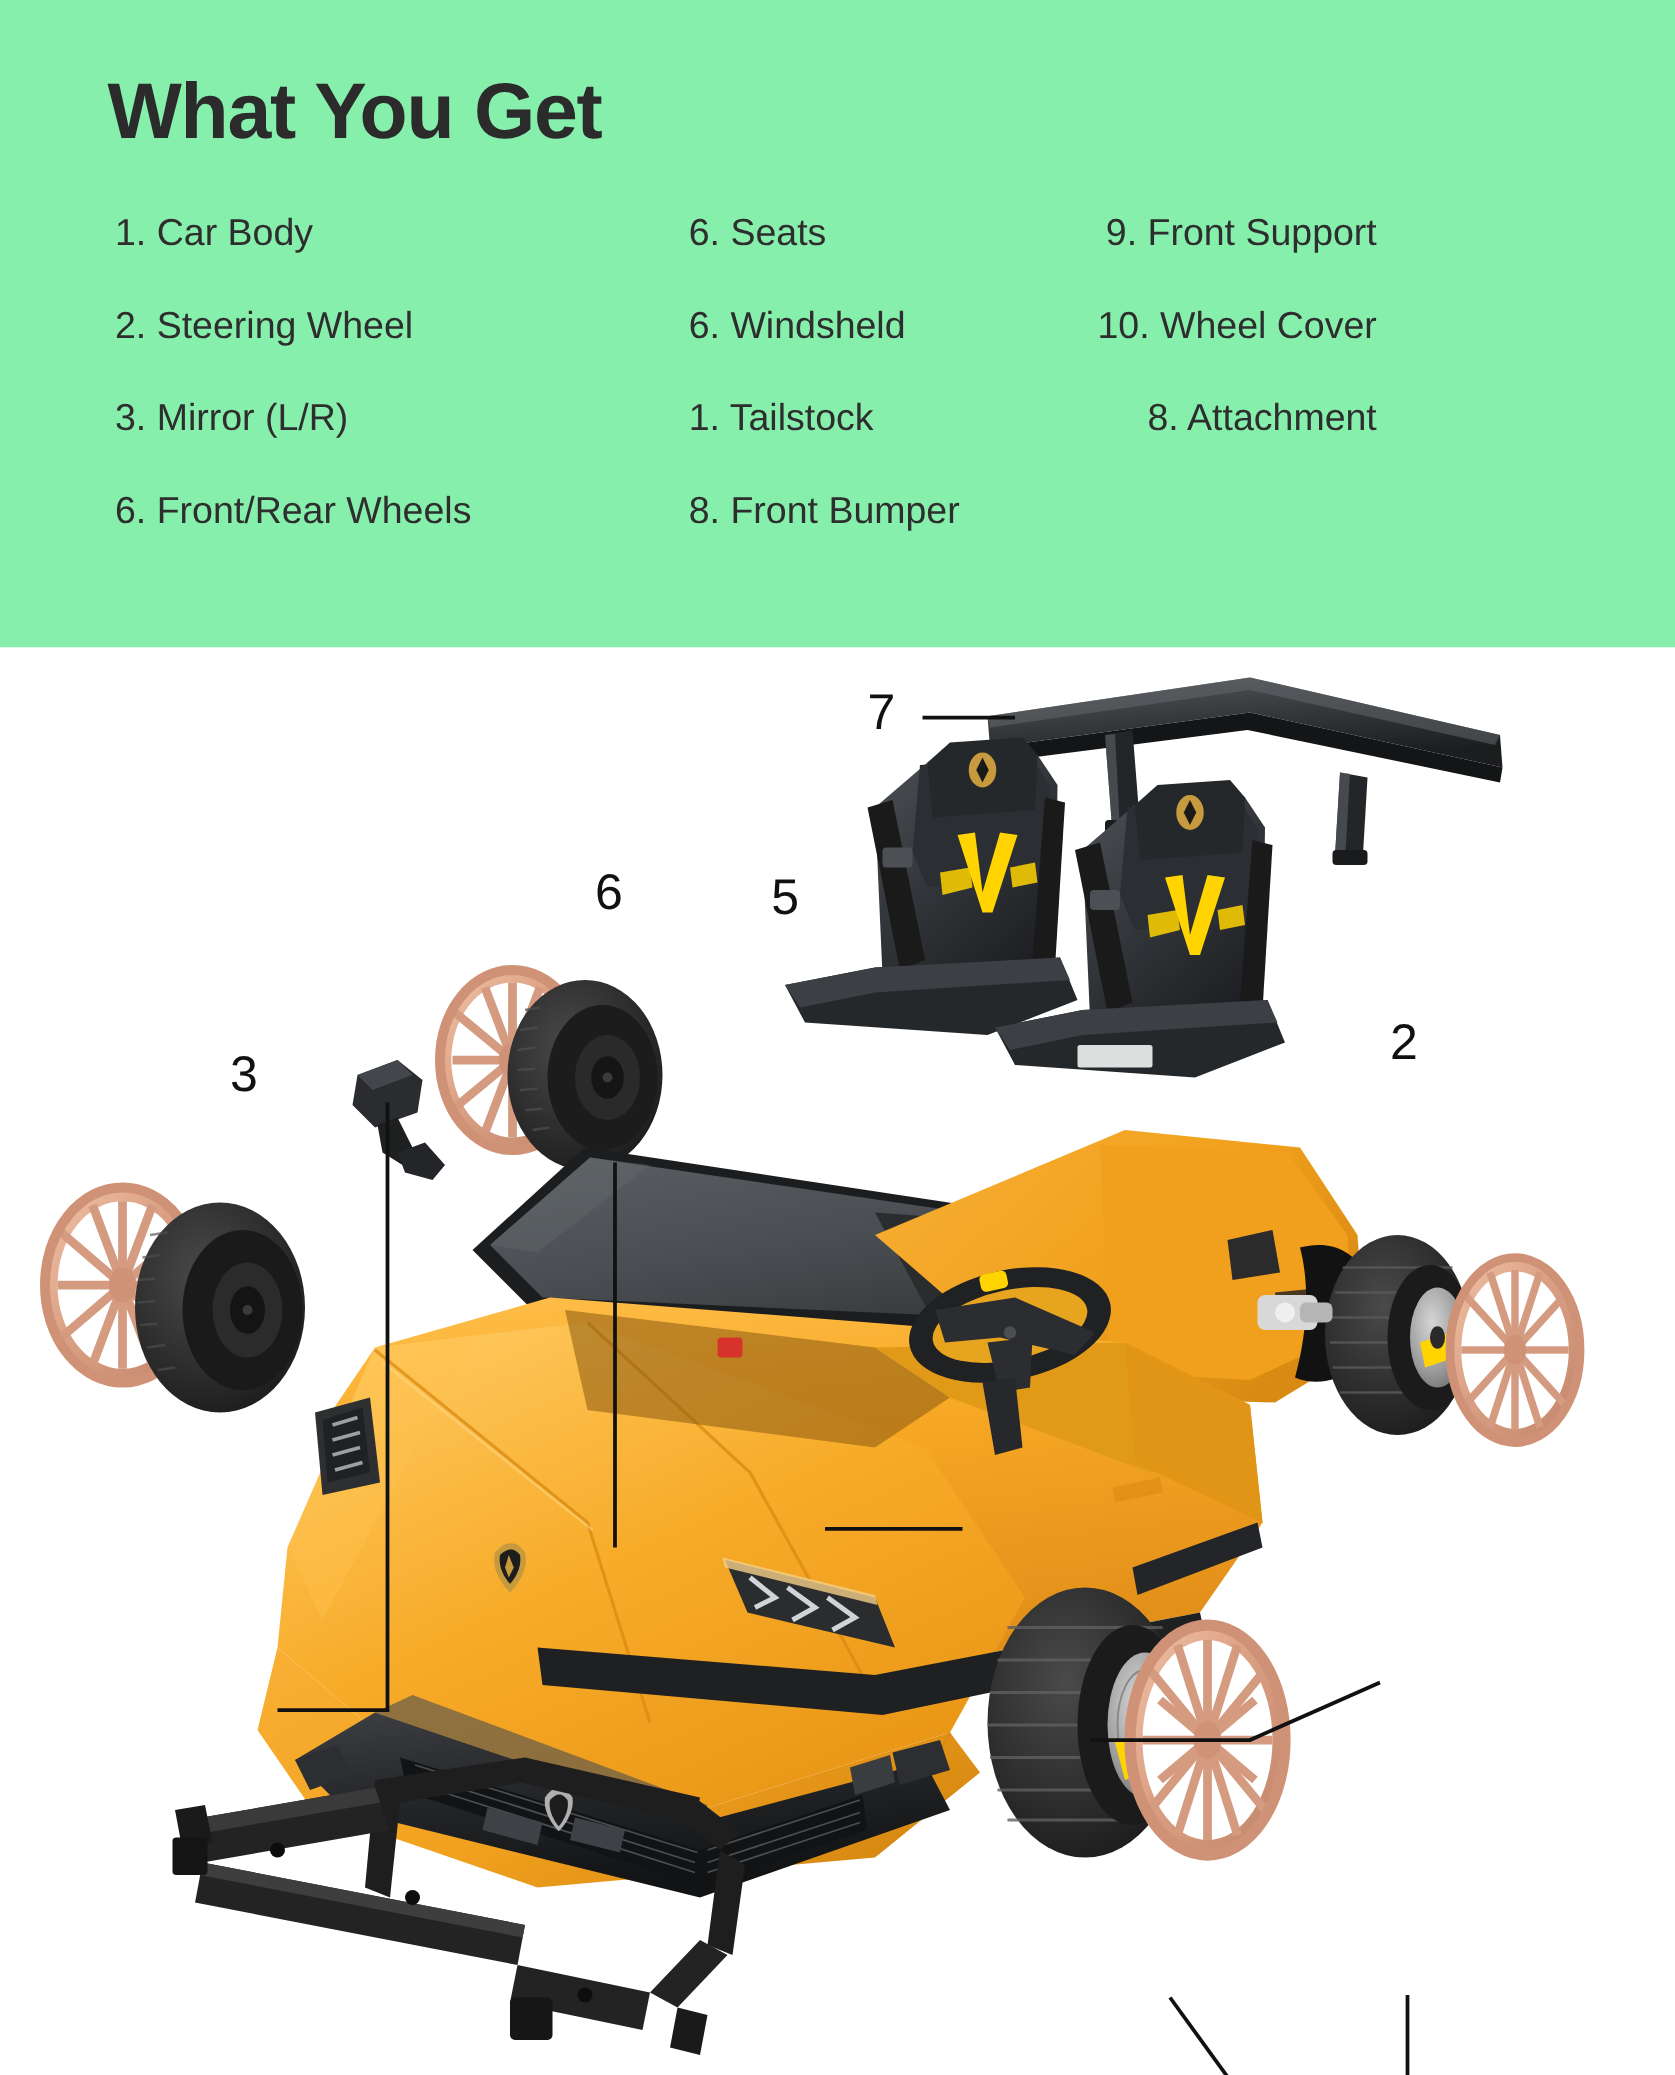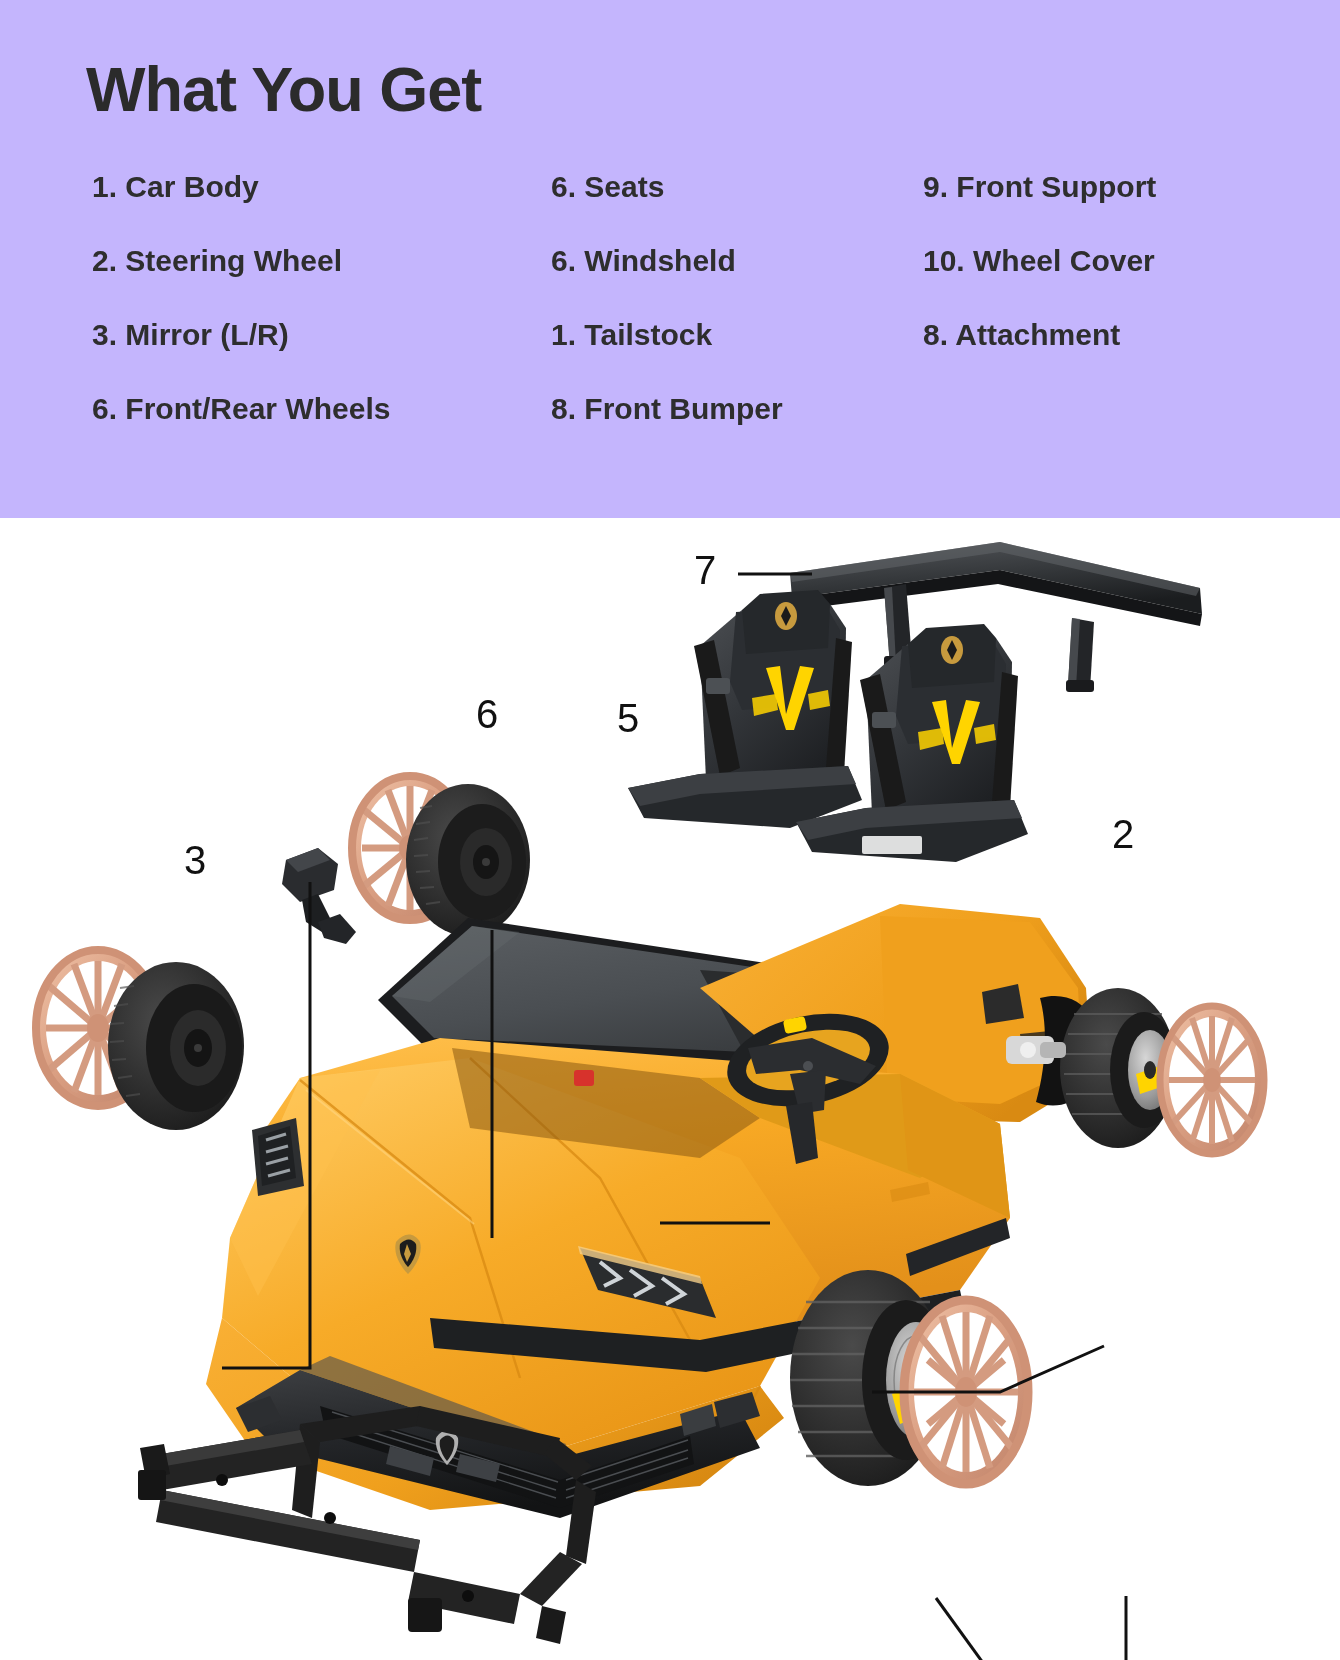--- a/index.html
+++ b/index.html
@@ -7,39 +7,39 @@
     width:1340px;height:1660px;
     background:#ffffff;
     font-family:"Liberation Sans", sans-serif;
     overflow:hidden;position:relative;
   }
   #page{position:relative;width:1340px;height:1660px;}
 
   
   .header-panel{
     position:absolute;left:0;top:0;width:1340px;height:518px;
-    background:#c4b5fd;
+    background:#86efac;
   }
   .page-title{
     position:absolute;left:86px;top:58px;
     font-size:63px;font-weight:bold;color:#2b2b2b;
     letter-spacing:-1px;line-height:1;
     font-family:"Liberation Sans", sans-serif;
   }
   .parts-columns{
     position:absolute;left:0;top:172px;width:1340px;
   }
   .parts-col{position:absolute;top:0;}
   .parts-col.c1{left:92px;}
   .parts-col.c2{left:551px;}
-  .parts-col.c3{left:923px;}
+  .parts-col.c3{left:878px;text-align:right;}
   .part-item{
     font-size:30px;color:#2e2e2e;
     line-height:1;margin-bottom:44px;white-space:nowrap;
-    font-weight:bold;
+    font-weight:normal;
   }
 
   
   .diagram{
     position:absolute;left:0;top:518px;width:1340px;height:1142px;
     background:#ffffff;overflow:hidden;
   }
   .diagram svg{display:block;}
 
   

